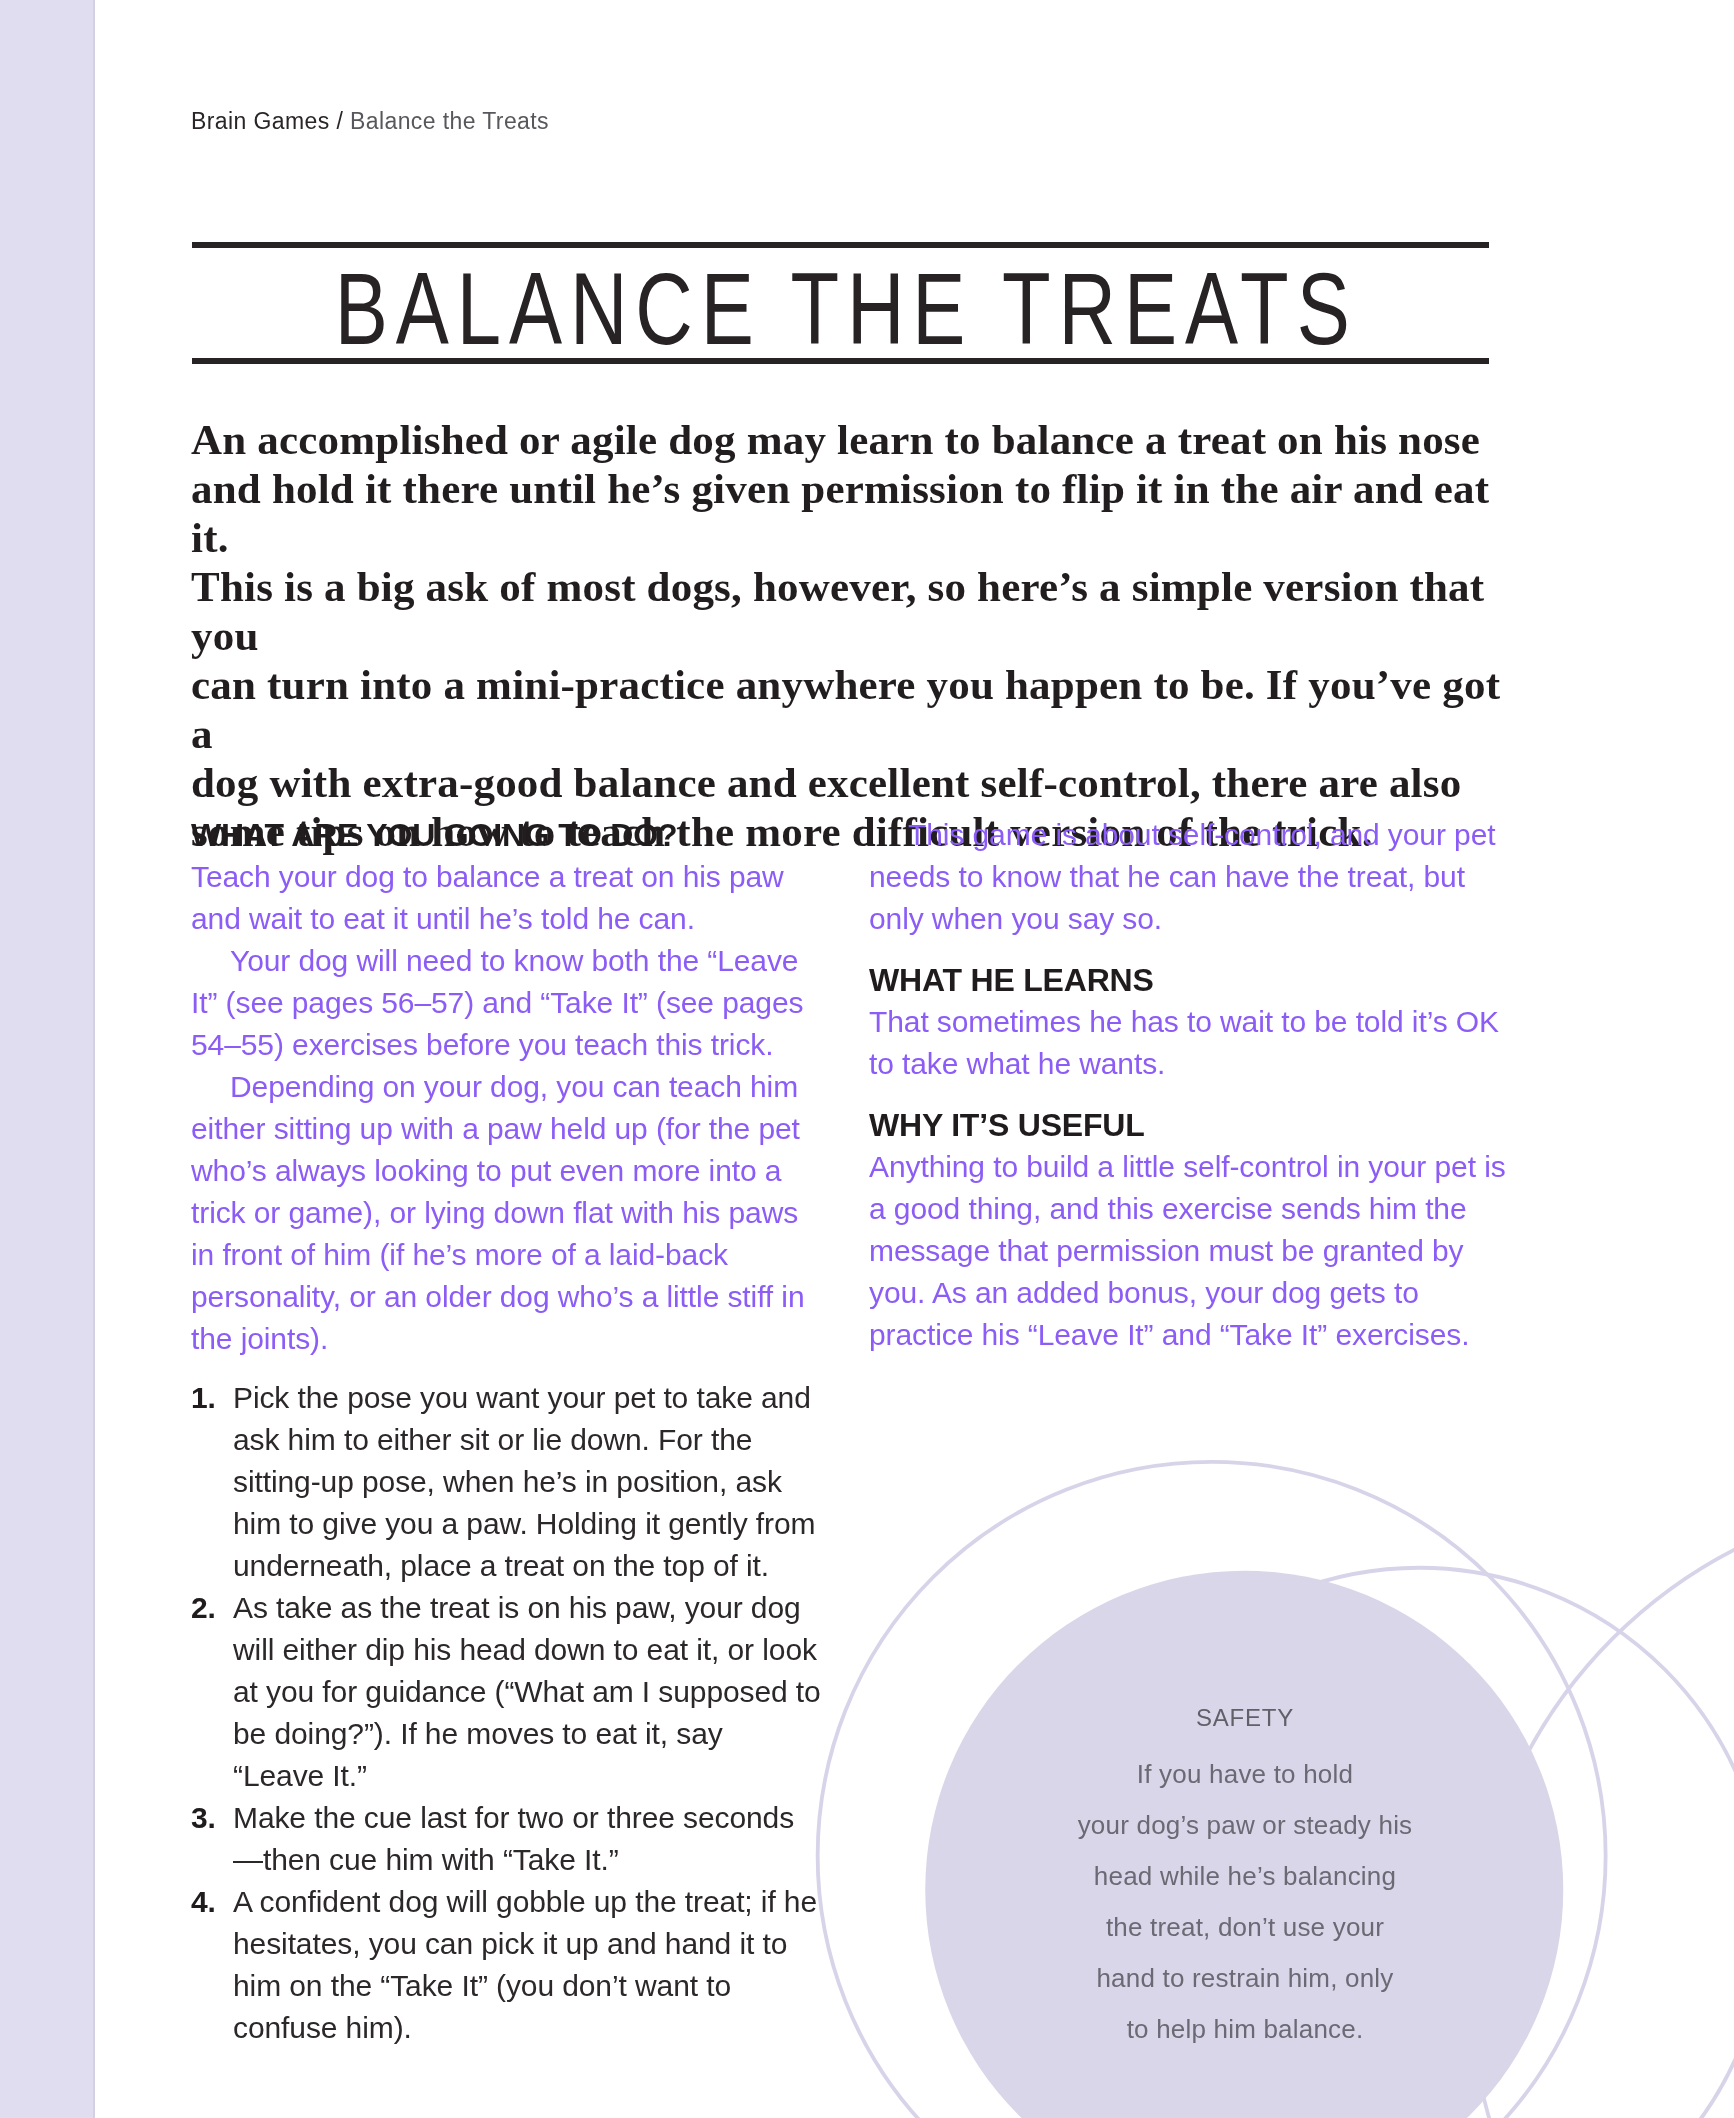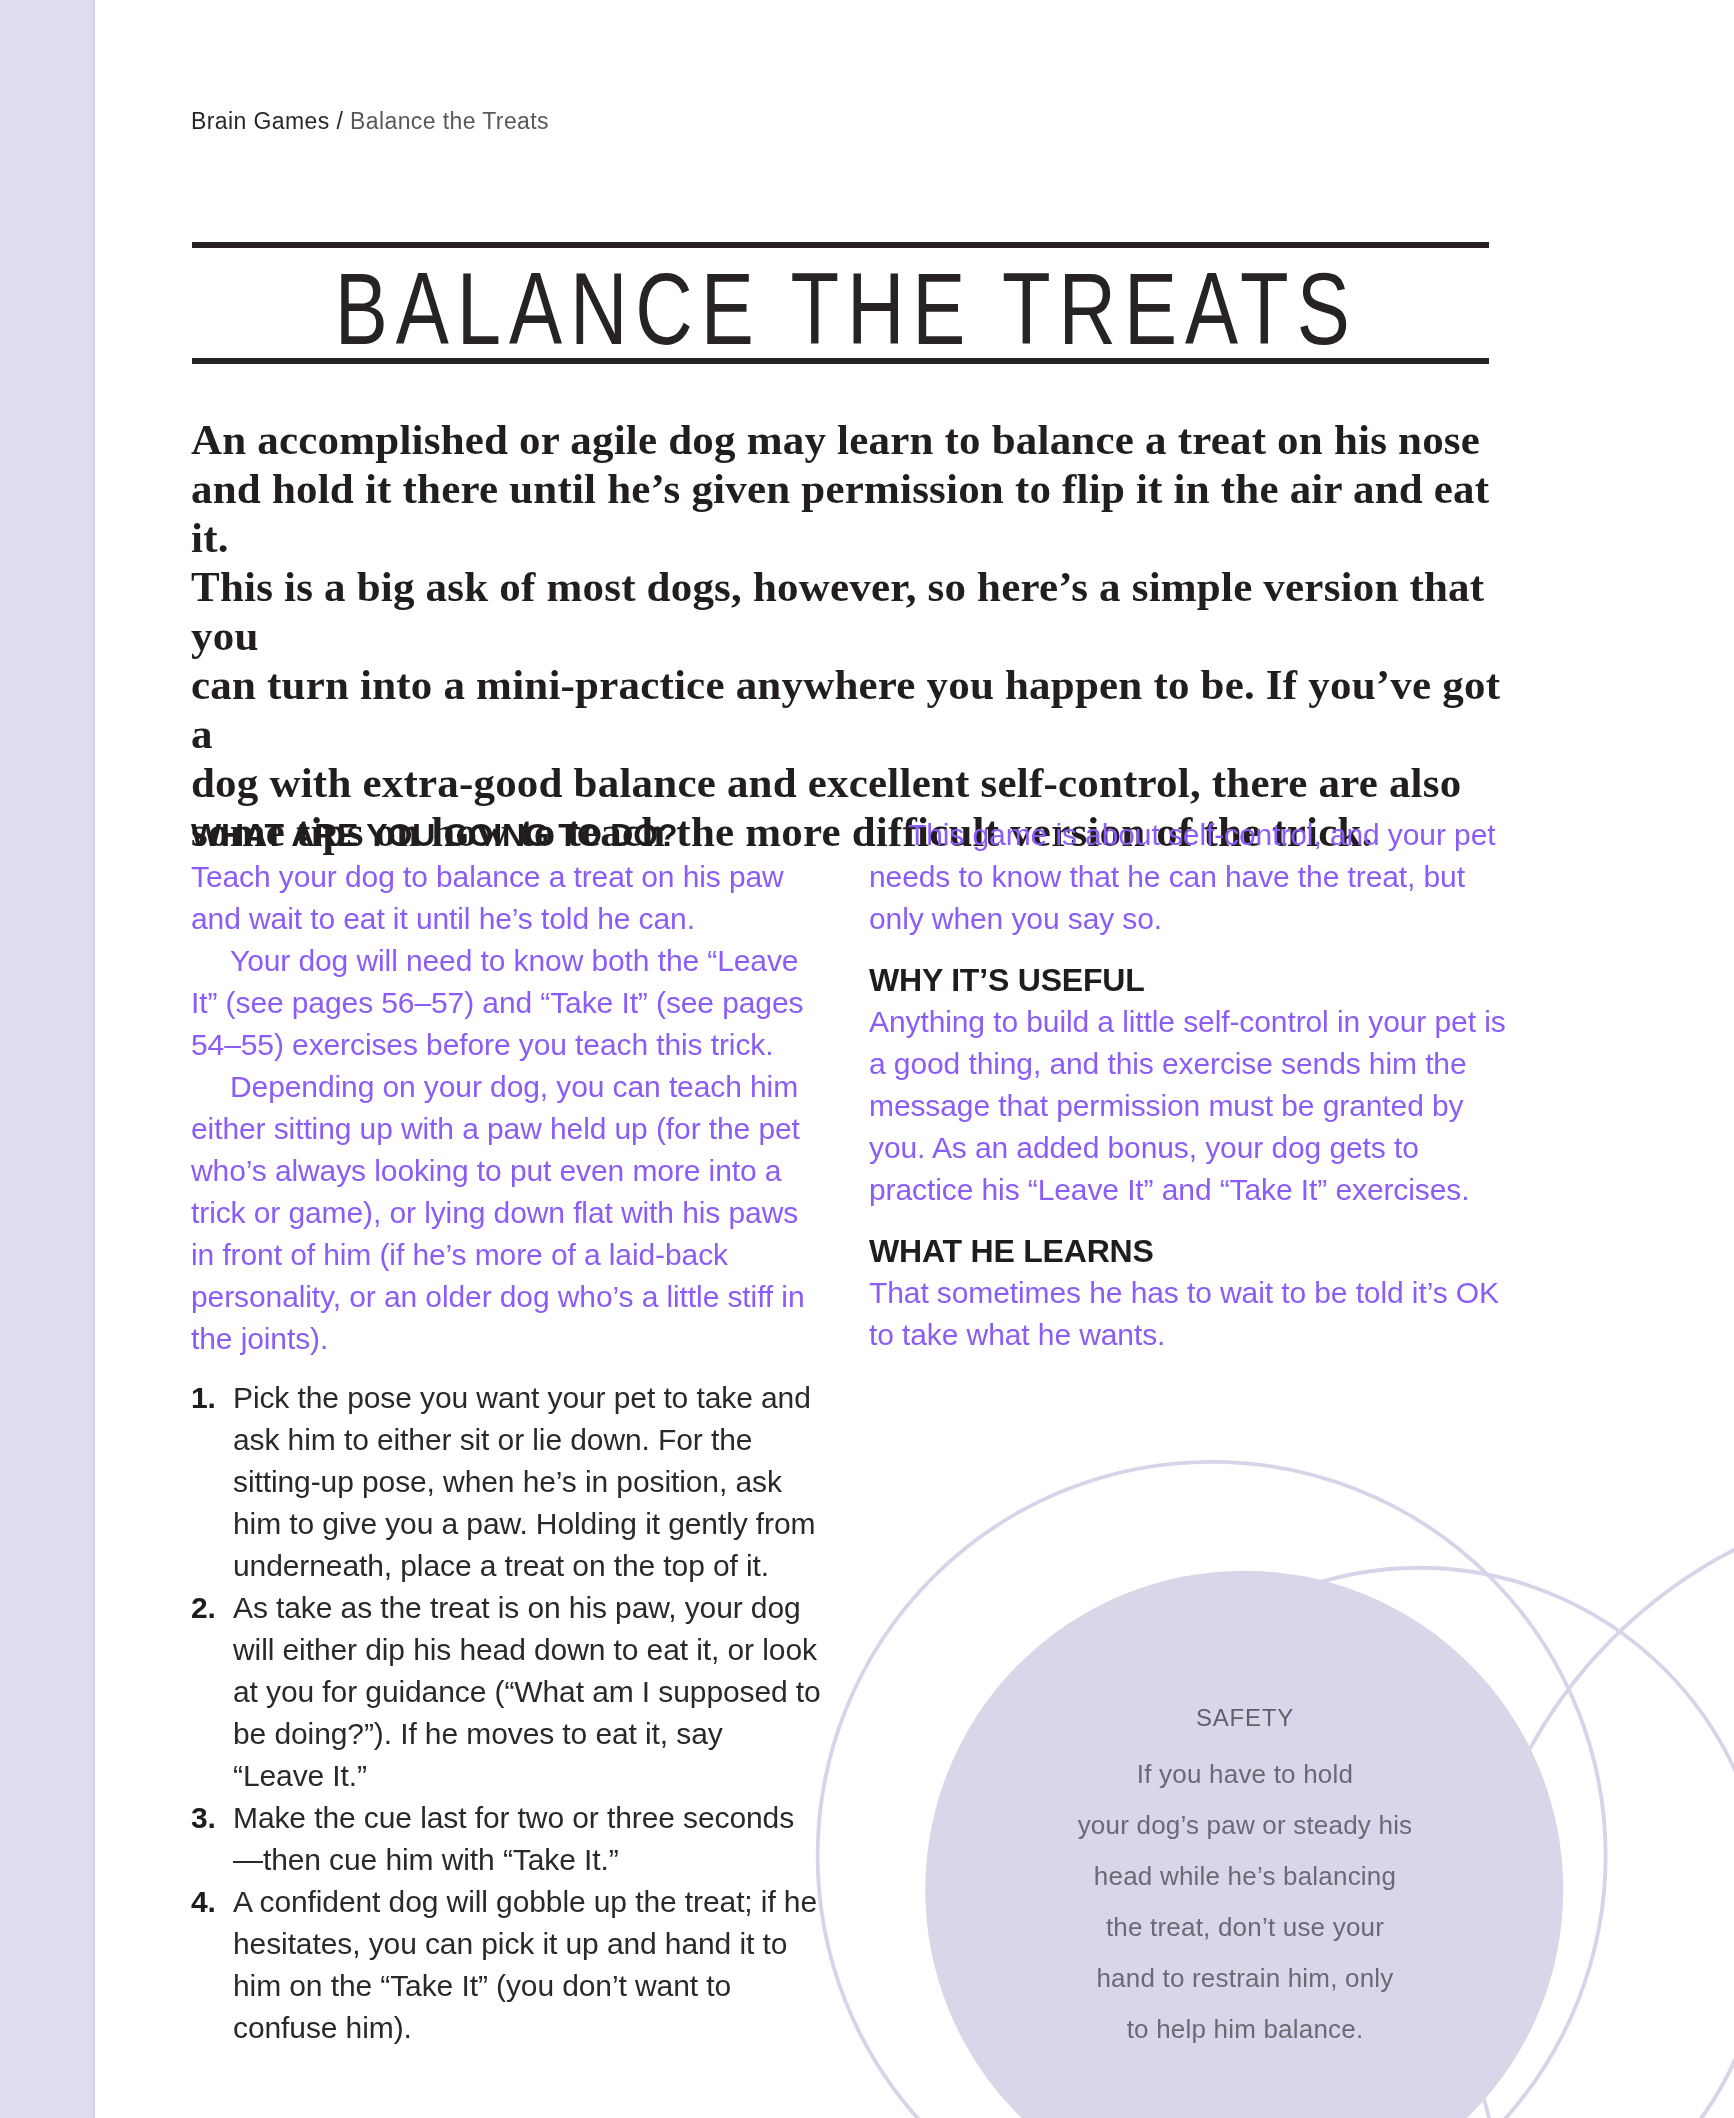--- a/index.html
+++ b/index.html
@@ -130,27 +130,27 @@
           <span class="num">4.</span>
           <span>A confident dog will gobble up the treat; if he hesitates, you can pick it up and hand it to him on the “Take It” (you don’t want to confuse him).</span>
         </li>
       </ol>
     </div>
 
     <div class="col-right">
       <p class="body indent">This game is about self-control, and your pet needs to know that he can have the treat, but only when you say so.</p>
 
       <section class="rc-section">
-        <h2 class="colhead">WHY IT’S USEFUL</h2>
-        <p class="body">Anything to build a little self-control in your pet is a good thing, and this exercise sends him the message that permission must be granted by you. As an added bonus, your dog gets to practice his “Leave It” and “Take It” exercises.</p>
+        <h2 class="colhead">WHAT HE LEARNS</h2>
+        <p class="body">That sometimes he has to wait to be told it’s OK to take what he wants.</p>
       </section>
 
       <section class="rc-section">
-        <h2 class="colhead">WHAT HE LEARNS</h2>
-        <p class="body">That sometimes he has to wait to be told it’s OK to take what he wants.</p>
+        <h2 class="colhead">WHY IT’S USEFUL</h2>
+        <p class="body">Anything to build a little self-control in your pet is a good thing, and this exercise sends him the message that permission must be granted by you. As an added bonus, your dog gets to practice his “Leave It” and “Take It” exercises.</p>
       </section>
     </div>
   </div>
 
   <div class="safety">
     <div class="safety-head">SAFETY</div>
     <div class="safety-body">If you have to hold
 your dog’s paw or steady his
 head while he’s balancing
 the treat, don’t use your

